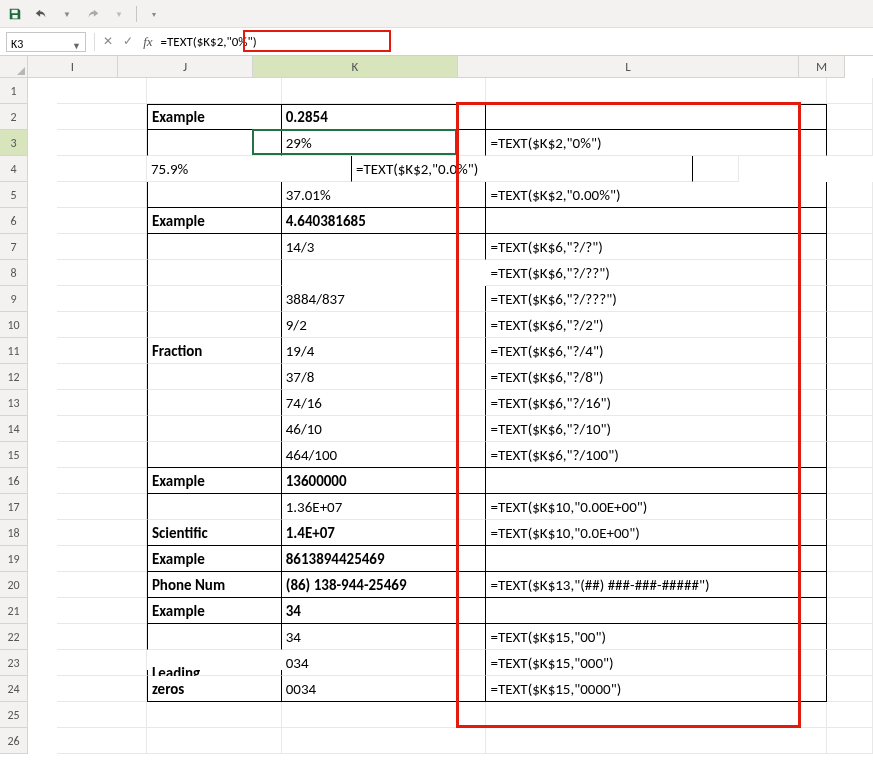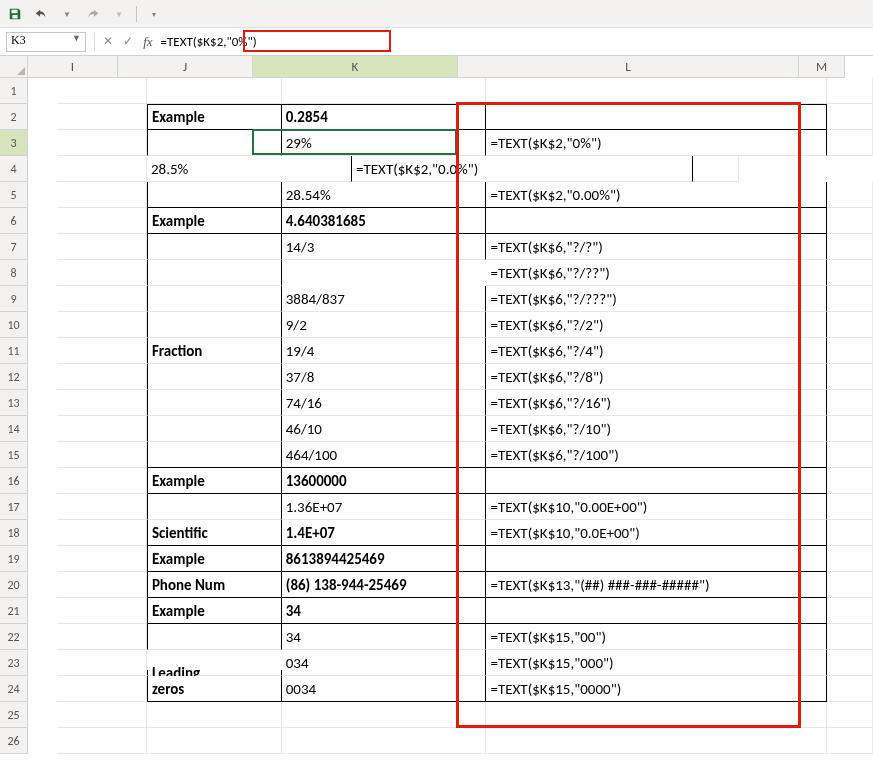--- a/index.html
+++ b/index.html
@@ -36,24 +36,23 @@
     display: flex;
     align-items: center;
     padding: 0 6px;
     gap: 8px;
     font-size: 12px;
   }
   .namebox {
     width: 80px; height: 20px;
     border: 1px solid #c8c6c4;
     background: #fff;
-    display: flex; align-items: flex-start;
+    display: flex; align-items: flex-end;
     padding: 0 4px;
     justify-content: space-between;
-    font-family: Liberation Serif, serif;
   }
   .namebox .dd { font-size: 9px; color:#666; }
   .fb-icons { display:flex; gap:10px; color:#888; }
   .fb-icons span { cursor:pointer; }
   .fx { font-style: italic; font-family: 'Times New Roman', serif; font-size: 13px; color:#555; }
   .formula-input {
     flex: 1;
     height: 20px;
     border: none;
     font-size: 13px;
@@ -235,32 +234,32 @@
         <div class="cell br" style="width: 205px;">29%</div>
         <div class="cell br" style="width: 341px;">
           <span class="fblack">=TEXT($K$2,"</span>
           <span class="fred">0%</span>
           <span class="fblack">")</span>
         </div>
         <div class="cell " style="width: 46px;"></div>
       </div>
       <div class="cellrow">
         <div class="cell " style="width: 90px;"></div>
-        <div class="cell br" style="width: 205px;">28.5%</div>
+        <div class="cell br" style="width: 205px;">75.9%</div>
         <div class="cell br" style="width: 341px;">
           <span class="fblack">=TEXT($K$2,"</span>
           <span class="fred">0.0%</span>
           <span class="fblack">")</span>
         </div>
         <div class="cell " style="width: 46px;"></div>
       </div>
       <div class="cellrow">
         <div class="cell " style="width: 90px;"></div>
         <div class="cell bl bb br" style="width: 135px;"></div>
-        <div class="cell bb br" style="width: 205px;">28.54%</div>
+        <div class="cell bb br" style="width: 205px;">37.01%</div>
         <div class="cell br bb" style="width: 341px;">
           <span class="fblack">=TEXT($K$2,"</span>
           <span class="fred">0.00%</span>
           <span class="fblack">")</span>
         </div>
         <div class="cell " style="width: 46px;"></div>
       </div>
       <div class="cellrow">
         <div class="cell " style="width: 90px;"></div>
         <div class="cell bl bb br bold" style="width: 135px;">Example</div>

